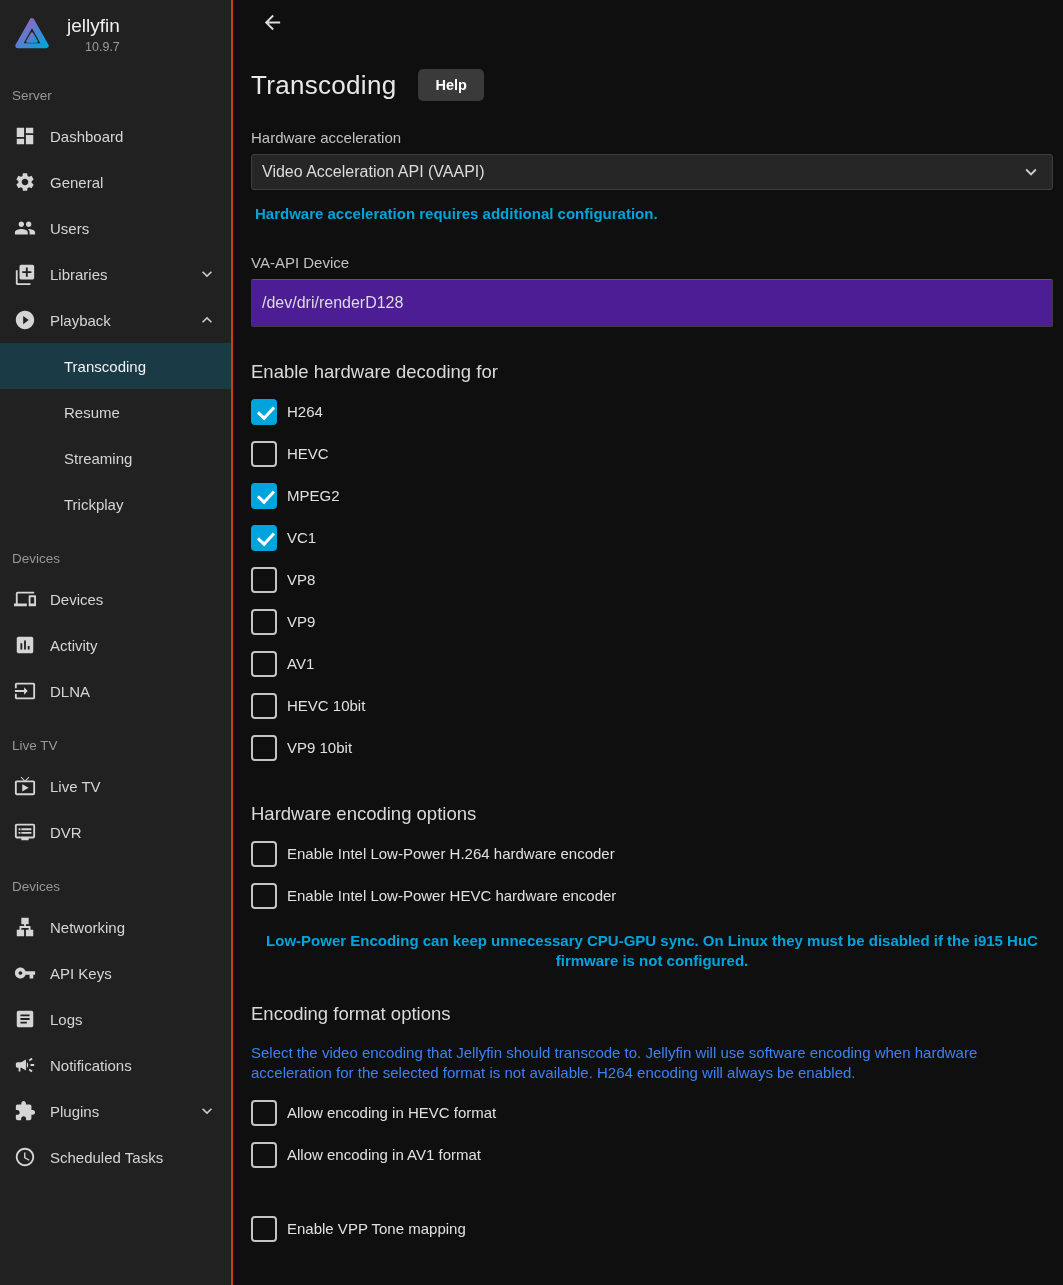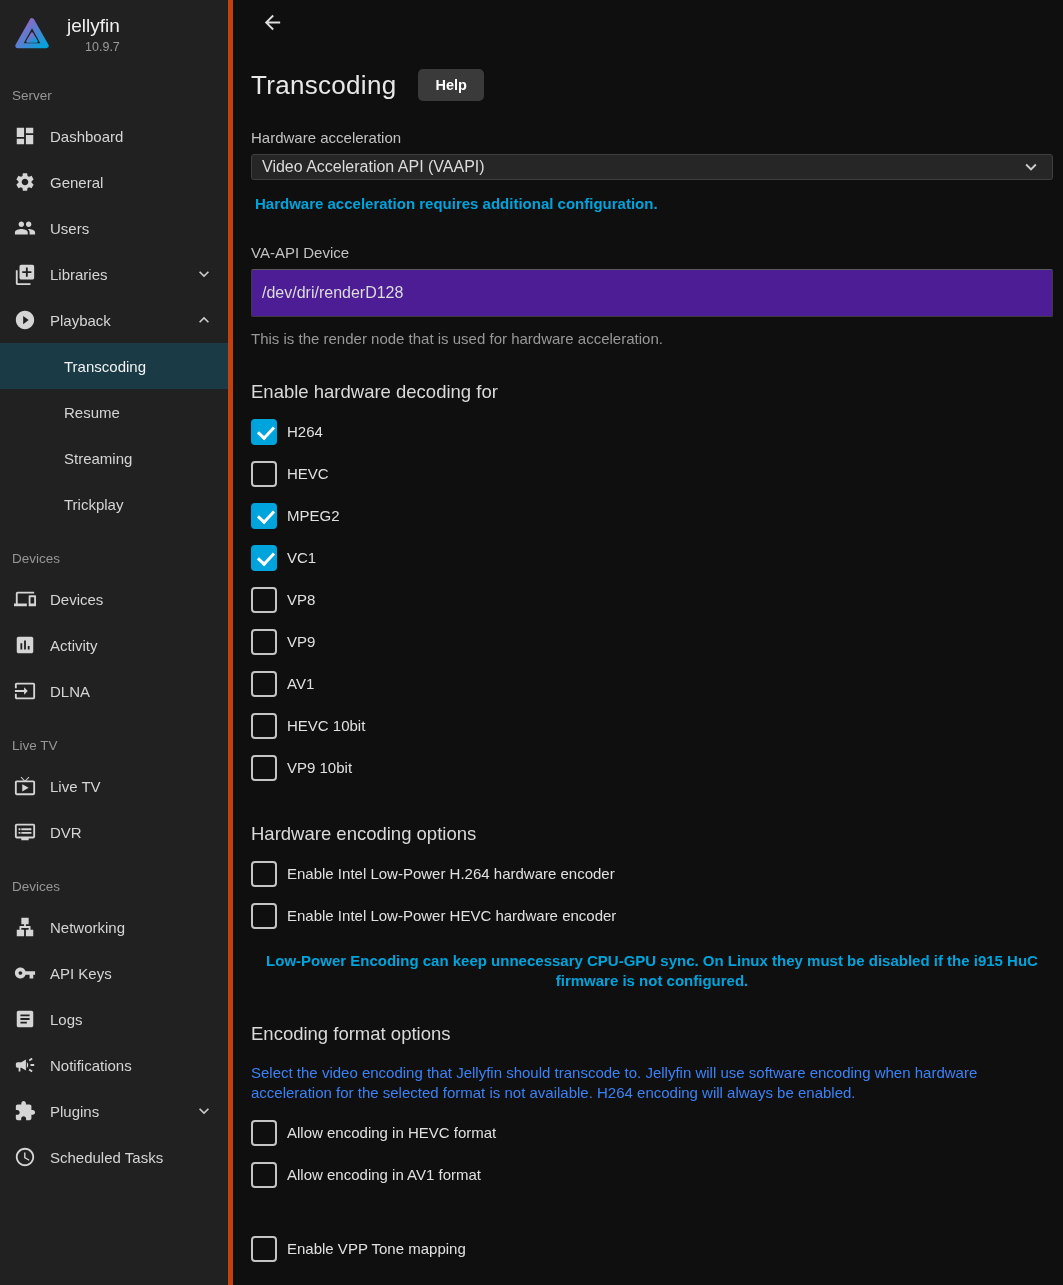--- a/index.html
+++ b/index.html
@@ -4,21 +4,21 @@
 <style>
   * { margin:0; padding:0; box-sizing:border-box; }
   html,body { width:1063px; height:1285px; overflow:hidden; }
   body {
     font-family:"Liberation Sans","DejaVu Sans",sans-serif;
     background:#0f0f0f; color:#e6e6e6; display:flex;
   }
   
   .sidebar {
     width:233px; min-width:233px; background:#212121; height:100%;
-    overflow:hidden; border-right:5px solid #c2410c;
+    overflow:hidden; border-right:2px solid #c2410c;
   }
   .logo-row { display:flex; align-items:center; padding:14px 12px 10px 12px; }
   .logo-row svg { width:40px; height:40px; }
   .logo-text { margin-left:15px; }
   .app-name { font-size:19px; color:#f0f0f0; }
   .app-version { font-size:12.5px; color:#9a9a9a; margin-top:3px;text-align:right; }
   .nav-section-label { color:#969696; font-size:13.5px; padding:24px 12px 10px 12px; }
   .nav-item {
     display:flex; align-items:center; height:46px; padding-left:14px;
     color:#d5d5d5; font-size:15px; cursor:pointer;
@@ -39,21 +39,21 @@
   .back-btn svg { width:23px; height:23px; fill:#dddddd; }
   .content { padding:0 10px 30px 18px; }
   .title-row { display:flex; align-items:center; margin:25px 0 28px 0; }
   .page-title { font-size:26px; font-weight:400; color:#e8e8e8; letter-spacing:.3px; }
   .help-btn {
     margin-left:22px; background:#3a3a3a; color:#ffffff; border:none; cursor:pointer;
     font-family:Liberation Sans, sans-serif; font-size:14.5px; font-weight:bold; padding:8px 17px; border-radius:5px;
   }
   .field-label { font-size:15px; color:#c2c2c2; margin-bottom:8px;margin-top:8px; }
   .select-box {
-    height:26px; background:#262626; border:1px solid #3f3f3f; border-radius:3px;
+    height:36px; background:#262626; border:1px solid #3f3f3f; border-radius:3px;
     display:flex; align-items:center; padding:0 10px; cursor:pointer;
   }
   .select-box .sel-text { font-size:16px; color:#dcdcdc; flex:1; }
   .select-box svg { width:22px; height:22px; fill:#cccccc; }
   .text-input {
     width:100%; height:48px; background:#4c1d95; color:#dcdcdc; font-size:16px;
     border:1px solid #3c3c3c; border-top-color:#5a5a5a; border-radius:2px;
     padding:0 10px; font-family:inherit; outline:none;
   }
   .accent-note { color:#00a4dc; font-weight:bold; font-size:15px; margin-top:15px; padding-left:4px; }
@@ -276,21 +276,20 @@
         <svg viewBox="0 0 24 24">
           <path d="M16.59 8.59 12 13.17 7.41 8.59 6 10l6 6 6-6z"></path>
         </svg>
       </div>
       <div class="accent-note">Hardware acceleration requires additional configuration.</div>
     </div>
 
     <div class="group" style="margin-top:32px;">
       <div class="field-label">VA-API Device</div>
       <input class="text-input" type="text" value="/dev/dri/renderD128" style="">
-      <div class="helper-text">This is the render node that is used for hardware acceleration.</div>
     </div>
 
     <div class="section" style="margin-top:34px;">
       <h2 class="section-heading">Enable hardware decoding for</h2>
       <div id="decoding-list">
           <div class="check-row">
             <span class="checkbox checked"></span>
             <span class="check-label">H264</span>
           </div>
           <div class="check-row">

